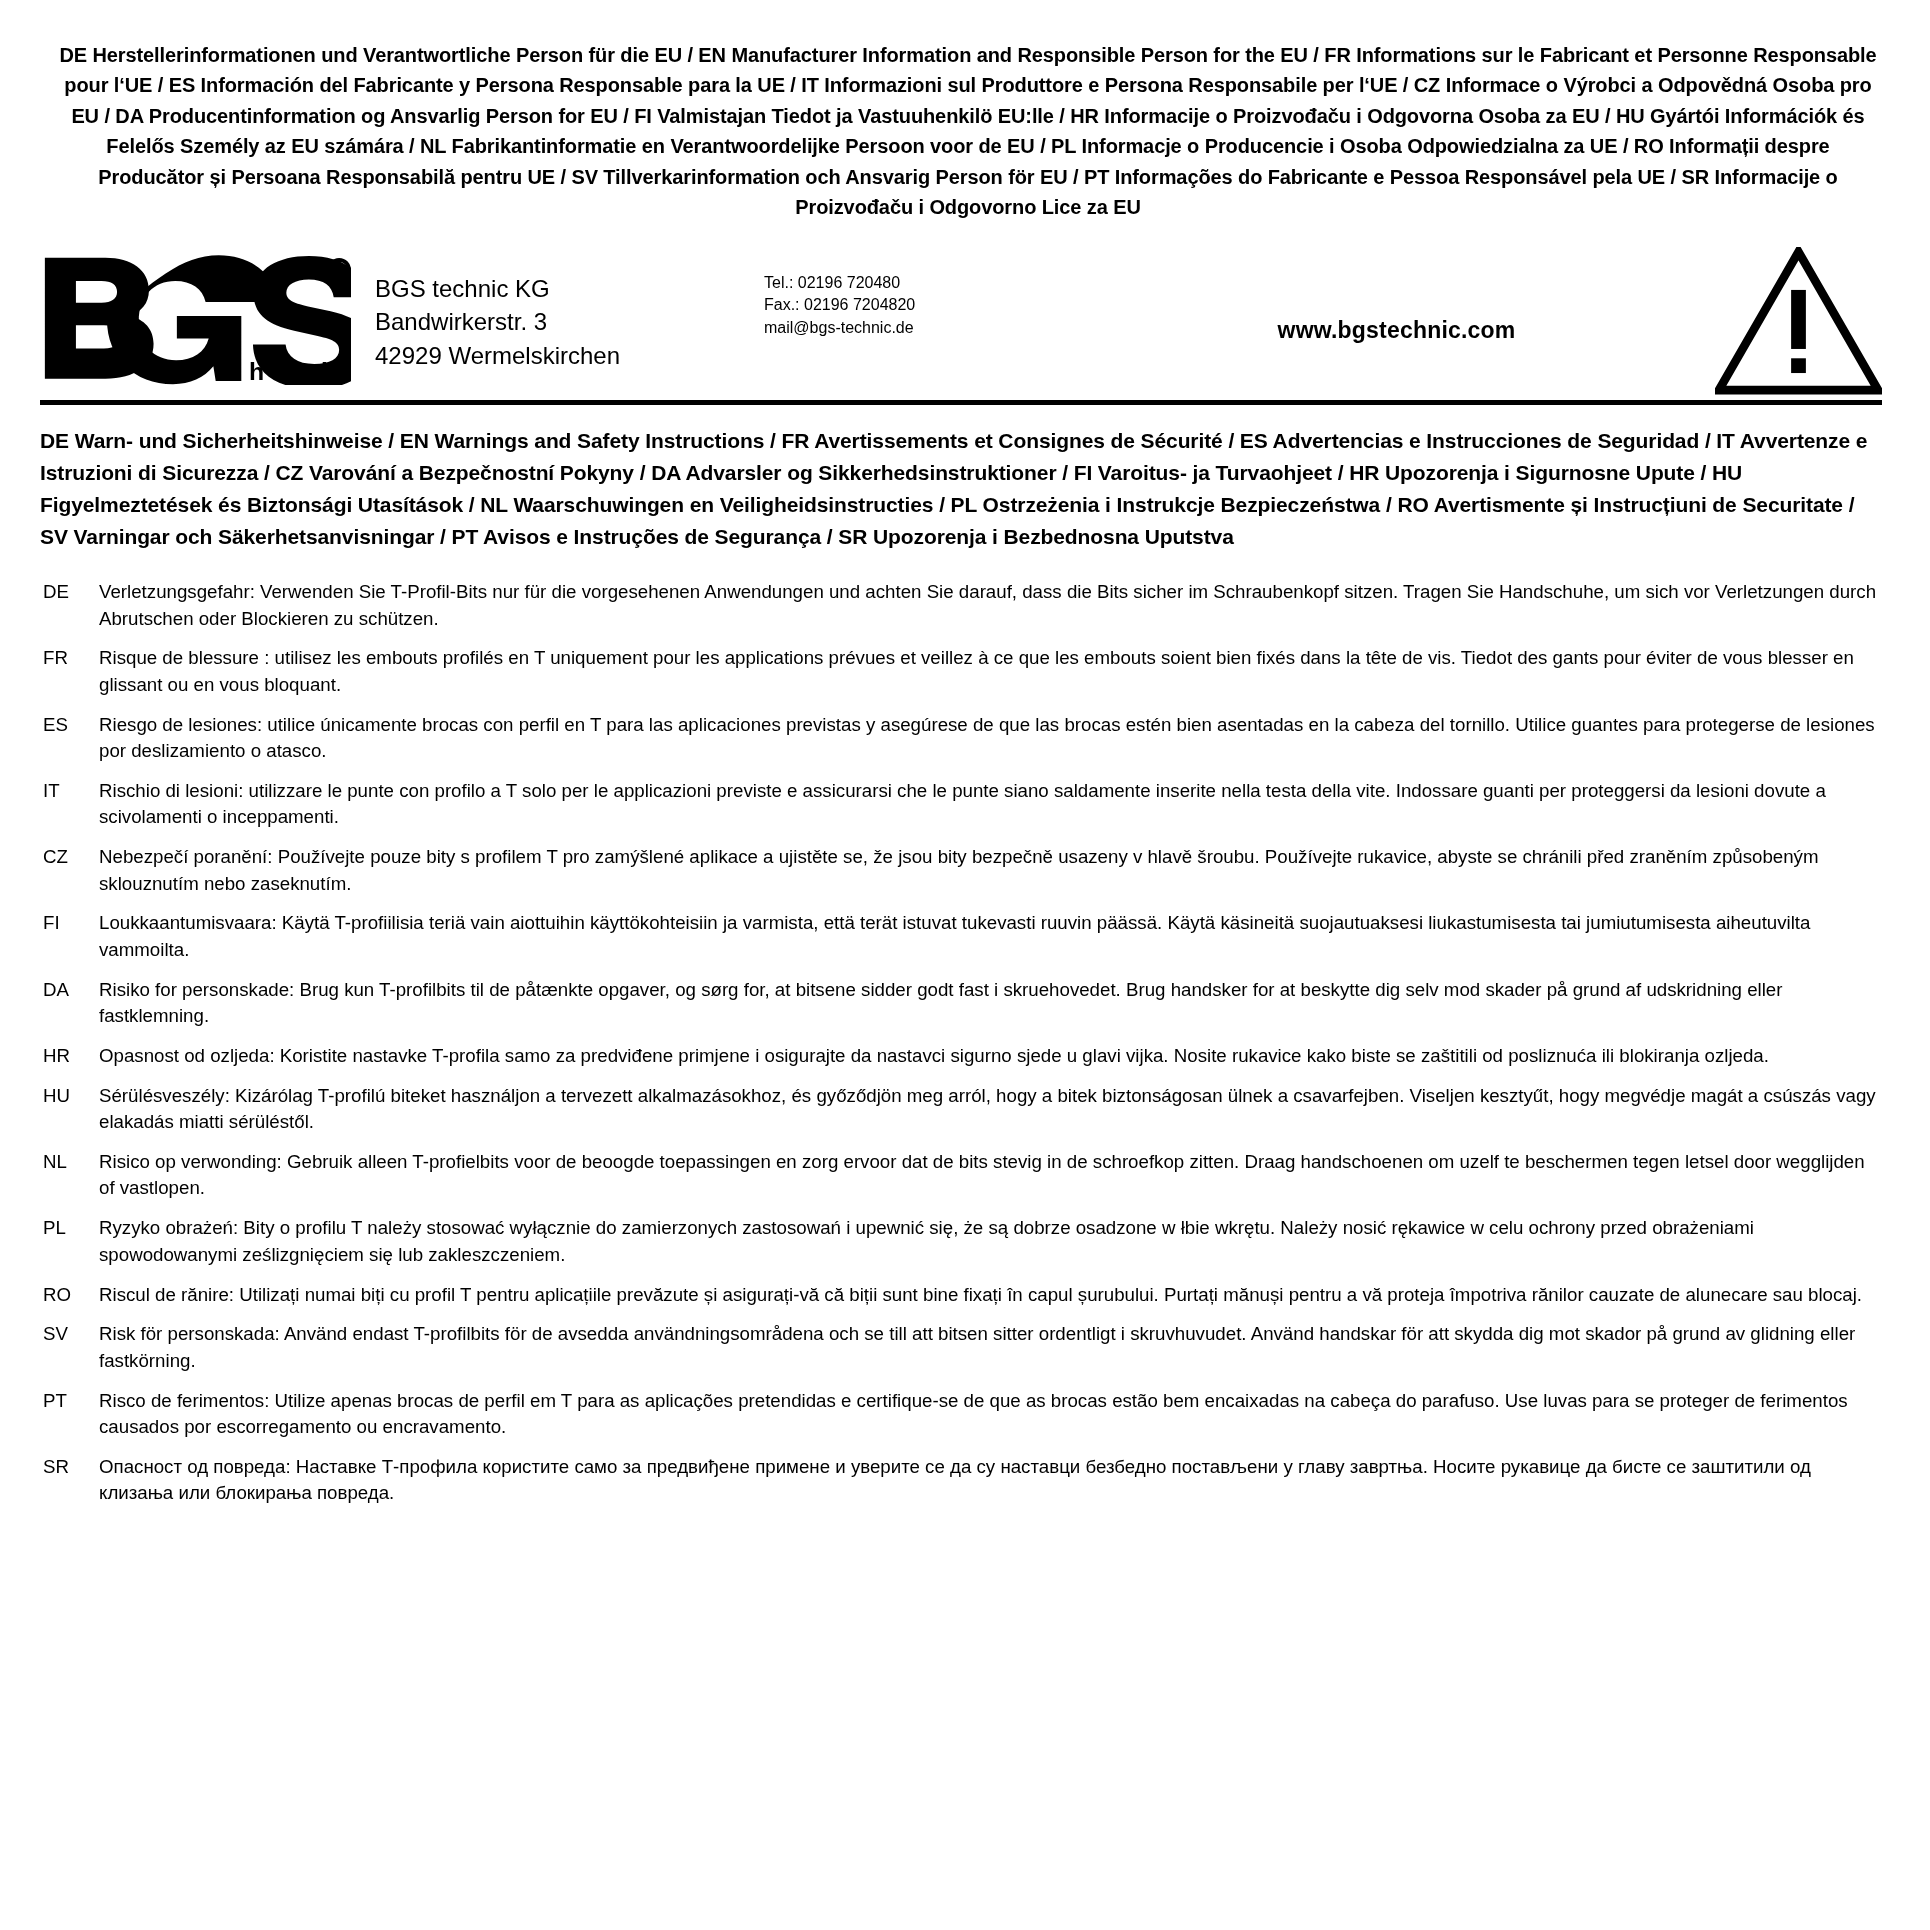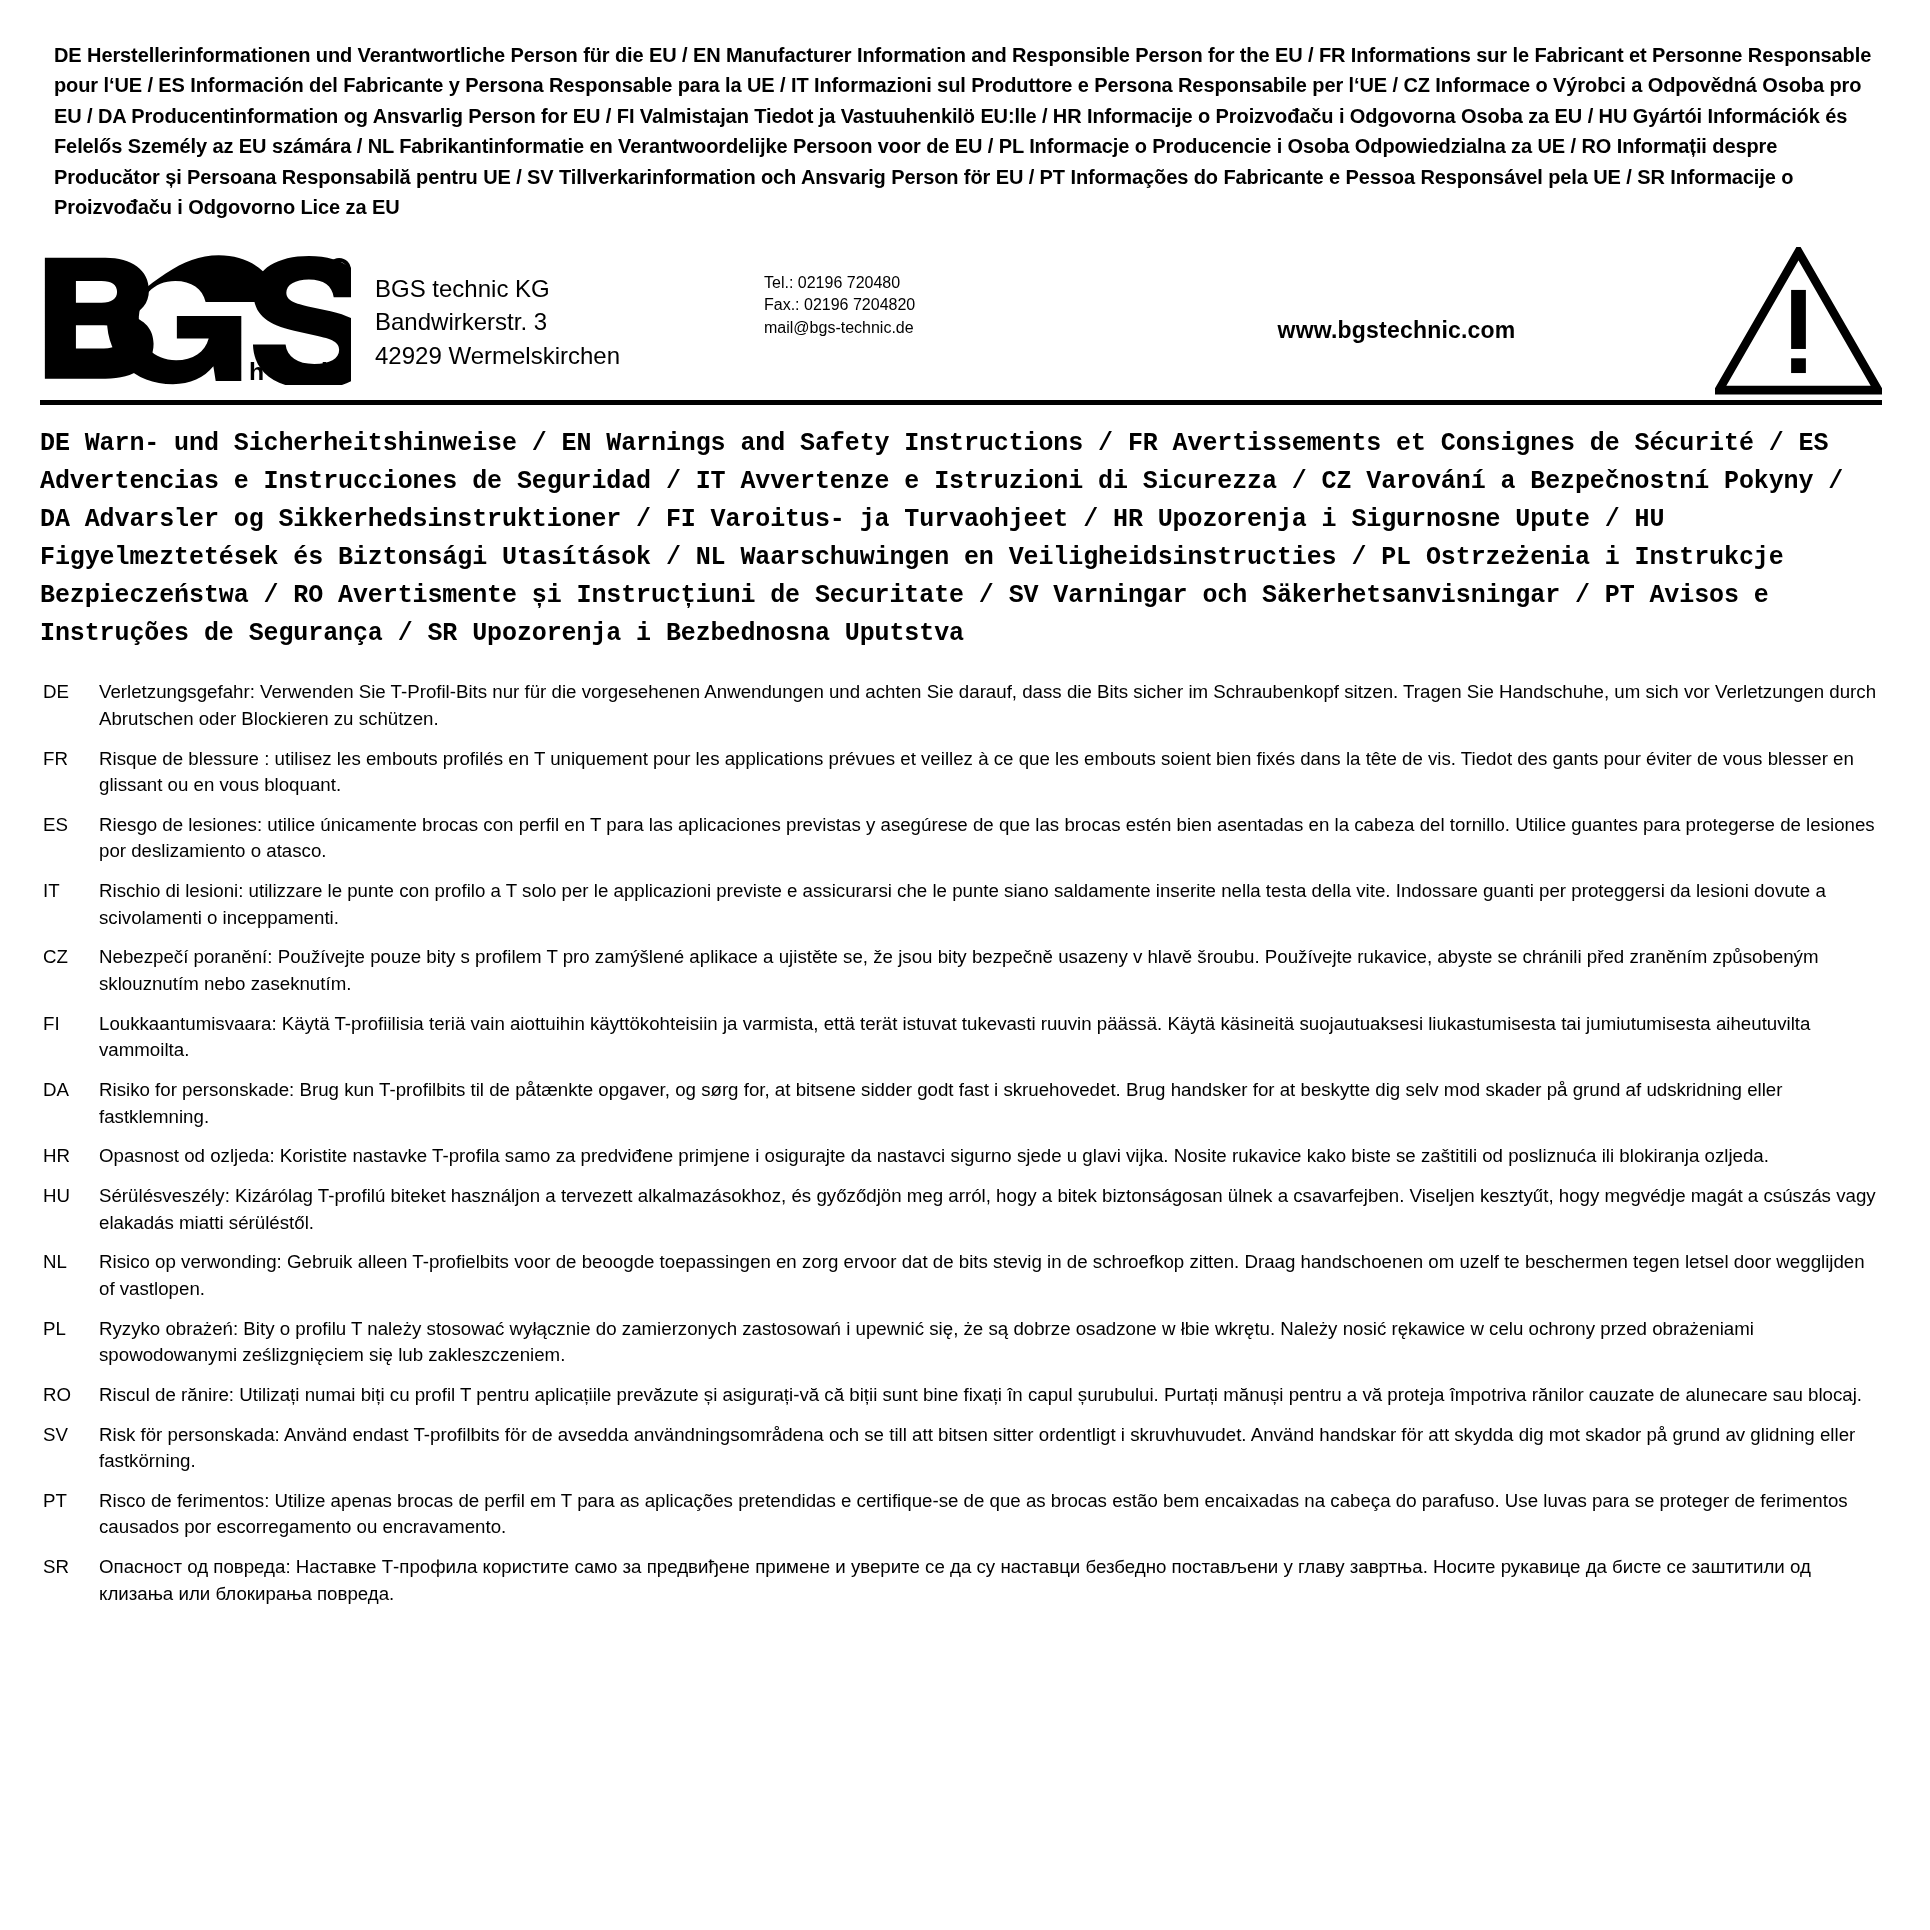--- a/index.html
+++ b/index.html
@@ -22,20 +22,21 @@
   }
 
   
   .top-heading {
     font-size: 20px;
     font-weight: bold;
     line-height: 1.52;
     letter-spacing: -0.1px;
     margin: 0 0 17px 14px;
     max-width: 1852px;
+    text-align: center;
   }
 
   
   .header {
     display: flex;
     align-items: flex-start;
     padding: 0 0 4.7px 0;
     border-bottom: 5.4px solid #000;
     margin-bottom: 20px;
   }
@@ -69,27 +70,26 @@
   .warn-icon {
     flex: 0 0 195px;
     display: flex;
     justify-content: flex-end;
     align-items: flex-start;
     padding-top: 7.8px;
   }
 
   
   .sub-heading {
-    font-size: 25px;
+    font-size: 21px;
     font-weight: bold;
     line-height: 1.52;
     letter-spacing: -0.1px;
     margin: 0 0 26.5px 0;
     max-width: 1852px;
-    font-family: Liberation Mono, monospace;
   }
 
   
   .lang-list { margin: 0; }
   .lang-row {
     display: flex;
     margin-bottom: 13.2px;
   }
   .lang-code {
     flex: 0 0 59px;

